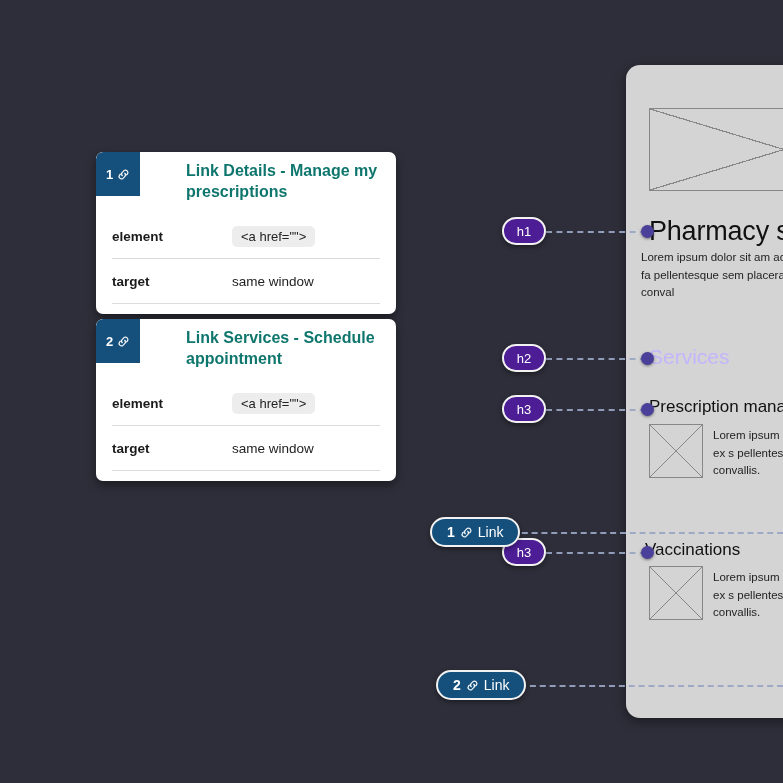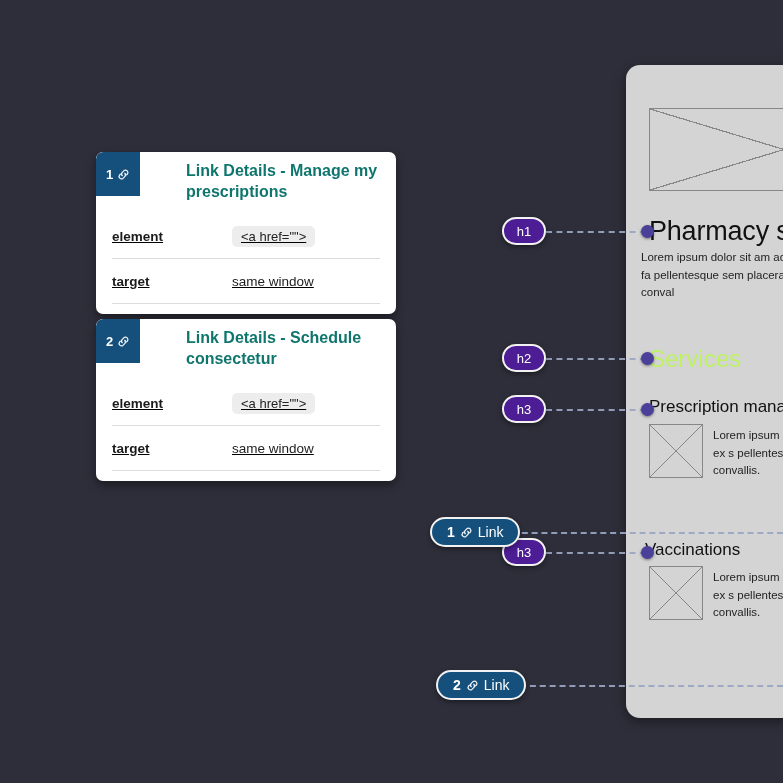--- a/index.html
+++ b/index.html
@@ -35,21 +35,21 @@
   .wf-h1{
     position:absolute;left:649px;top:216px;font-size:27px;color:#111;
     white-space:nowrap;letter-spacing:-.2px;
   }
   .wf-body{
     position:absolute;font-size:11.5px;line-height:17.5px;color:#232323;
     width:260px;
   }
   .wf-body-1{left:641px;top:249px;}
   .wf-h2{
-    position:absolute;left:649px;top:345px;font-size:24px;color:#bef264;white-space:nowrap;text-align:right;
+    position:absolute;left:649px;top:345px;font-size:21px;color:#c4b5fd;white-space:nowrap;text-align:right;
   }
   .wf-h3a{
     position:absolute;left:649px;top:397px;font-size:17px;color:#111;white-space:nowrap;
   }
   .wf-h3b{
     position:absolute;left:645px;top:540px;font-size:17px;color:#111;white-space:nowrap;
   }
   .wf-sq-a{position:absolute;left:649px;top:424px;width:54px;height:54px;}
   .wf-sq-b{position:absolute;left:649px;top:566px;width:54px;height:54px;}
   .wf-col-a{position:absolute;left:713px;top:427px;width:200px;font-size:11.5px;line-height:17.5px;color:#232323;}
@@ -91,21 +91,21 @@
     display:flex;align-items:center;justify-content:center;gap:4px;
     border-top-left-radius:7px;
     font-size:13px;
   }
   .card-badge .num{font-weight:700;}
   .card-title{
     padding:8px 16px 12px 54px;font-size:16px;font-weight:700;color:#0f766e;
     line-height:21px;
     margin-left:36px;
   }
-  .card-rows{padding:0 16px 10px 16px;text-decoration:underline;}
+  .card-rows{padding:0 16px 10px 16px;}
   .card-row{
     display:flex;align-items:center;justify-content:flex-start;
     border-bottom:1px solid #dcdcdc;padding:9px 0;min-height:26px;
   }
   .card-row .k{font-size:13.5px;font-weight:700;color:#1b1b1b;width:120px;flex:none;}
   .card-row .v{font-size:13.5px;color:#222;}
   .code-chip{
     background:#ededed;border-radius:5px;padding:3px 9px;
     font-family:"Liberation Sans", sans-serif;font-size:13px;color:#222;
   }
@@ -205,21 +205,21 @@
   <div class="card" style="left:96px;top:319px;">
     <div class="card-badge">
       <span class="num">2</span>
       <span class="lnk-ico">
         <svg viewBox="0 0 16 16" fill="none" stroke="#ffffff" stroke-width="1.5" stroke-linecap="round">
           <path d="M6.5 9.5 A3 3 0 0 1 6.5 5.3 L8.6 3.2 A3 3 0 0 1 12.8 7.4 L11.8 8.4"></path>
           <path d="M9.5 6.5 A3 3 0 0 1 9.5 10.7 L7.4 12.8 A3 3 0 0 1 3.2 8.6 L4.2 7.6"></path>
         </svg>
       </span>
     </div>
-    <div class="card-title">Link Details - Schedule consectetur</div>
+    <div class="card-title">Link Services - Schedule appointment</div>
     <div class="card-rows">
       <div class="card-row">
         <span class="k">element</span>
         <span class="v"><span class="code-chip">&lt;a href=""&gt;</span></span>
       </div>
       <div class="card-row">
         <span class="k">target</span>
         <span class="v">same window</span>
       </div>
     </div>

